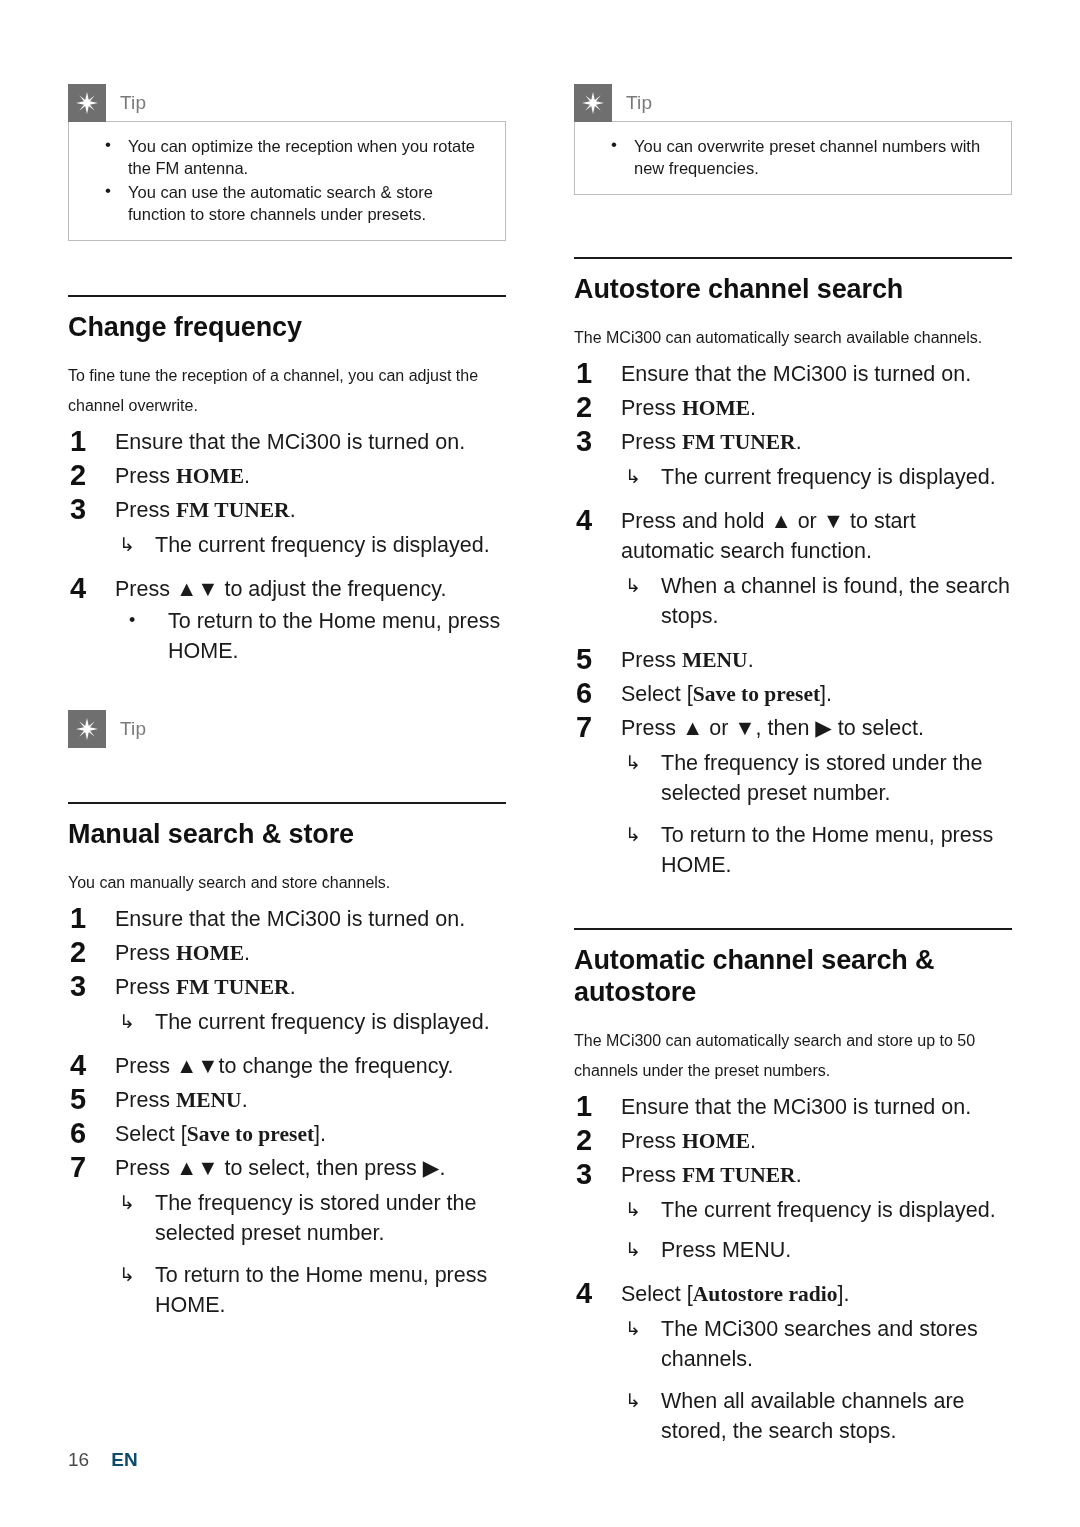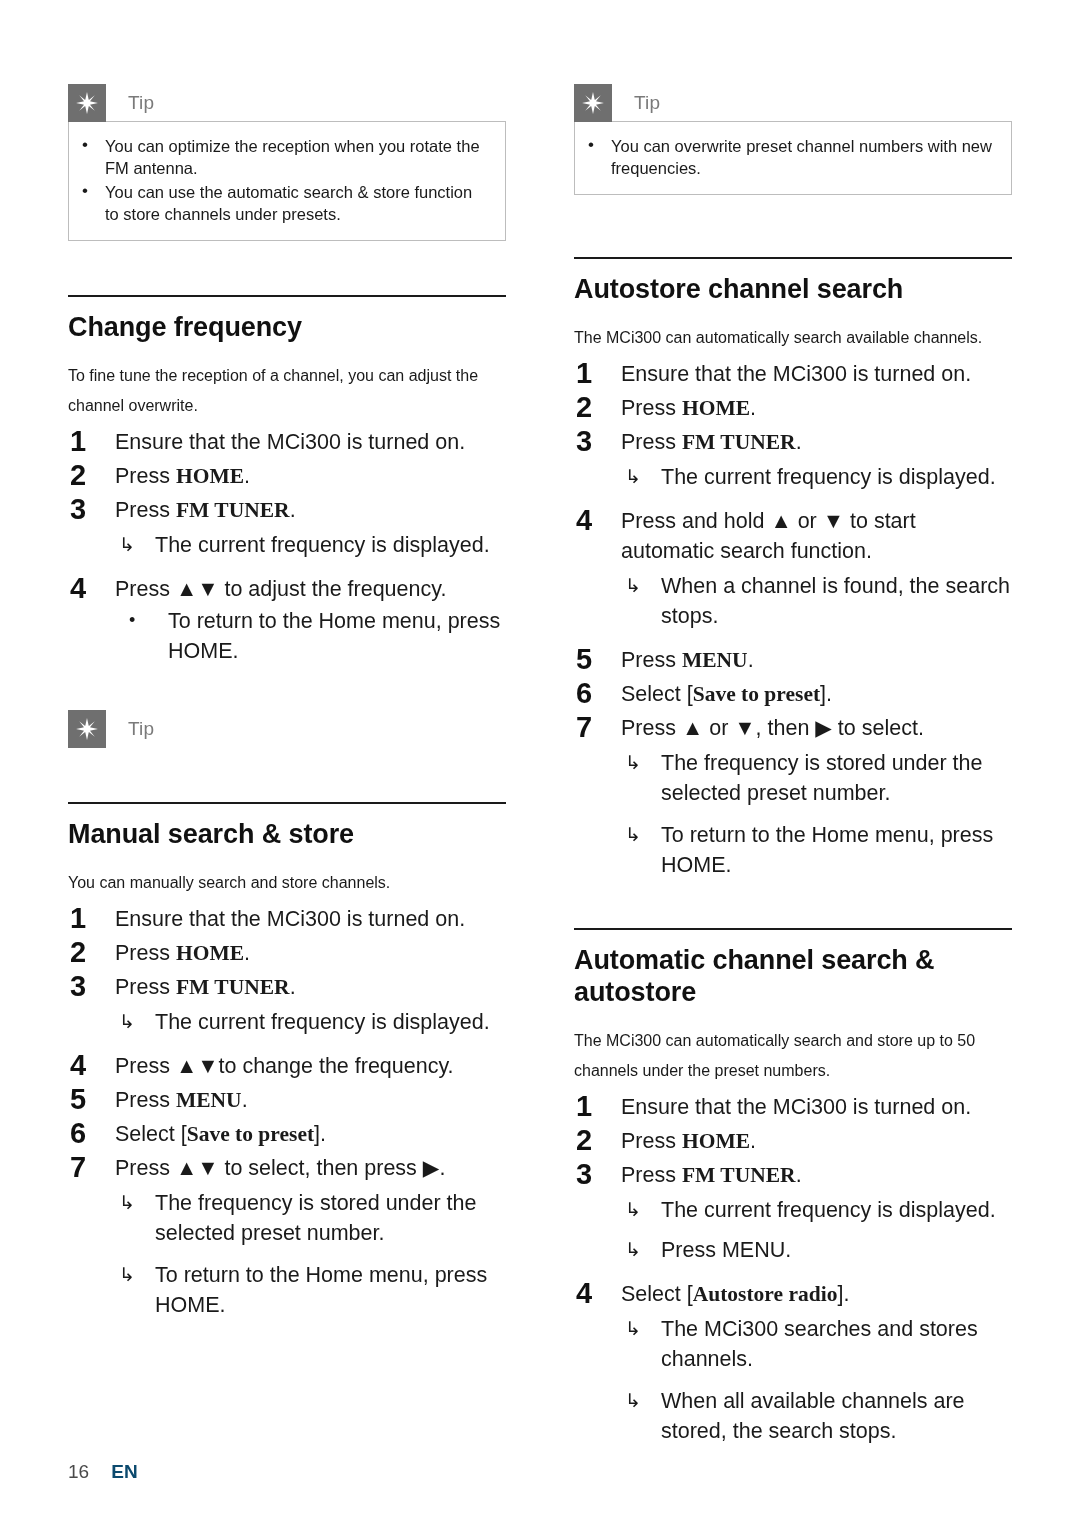--- a/index.html
+++ b/index.html
@@ -54,28 +54,28 @@
     background: #6f6f6f;
     display: flex;
     align-items: center;
     justify-content: center;
     flex: 0 0 38px;
   }
   .tip-icon svg { display: block; }
   .tip-title {
     font-size: 19px;
     color: #7a7a7a;
-    padding-left: 22px;
+    padding-left: 14px;
     letter-spacing: .2px;
     font-weight: 400;
   }
   .tip-body {
     border: 1px solid #bdbdbd;
     border-top: 1px solid #bdbdbd;
-    padding: 13px 16px 15px 5px;
+    padding: 13px 16px 15px 28px;
     box-sizing: border-box;
     margin-top: -1px;
   }
   .tip-list {
     margin: 0;
     padding: 0;
     list-style: none;
   }
   .tip-list li {
     position: relative;
@@ -181,21 +181,21 @@
     line-height: 30px;
   }
   .gap-m { height: 26px; }
   .gap-l { height: 40px; }
   .gap-xl { height: 54px; }
 
   
   .footer {
     position: absolute;
     left: 68px;
-    bottom: 44px;
+    bottom: 56px;
     font-size: 19px;
     color: #1a1a1a;
     display: flex;
     gap: 22px;
     align-items: baseline;
   }
   .footer .pg { color: #4a4a4a; }
   .footer .lang { font-weight: 700; color: #0c4a6e; letter-spacing: .3px; }
 </style>
 </head>

